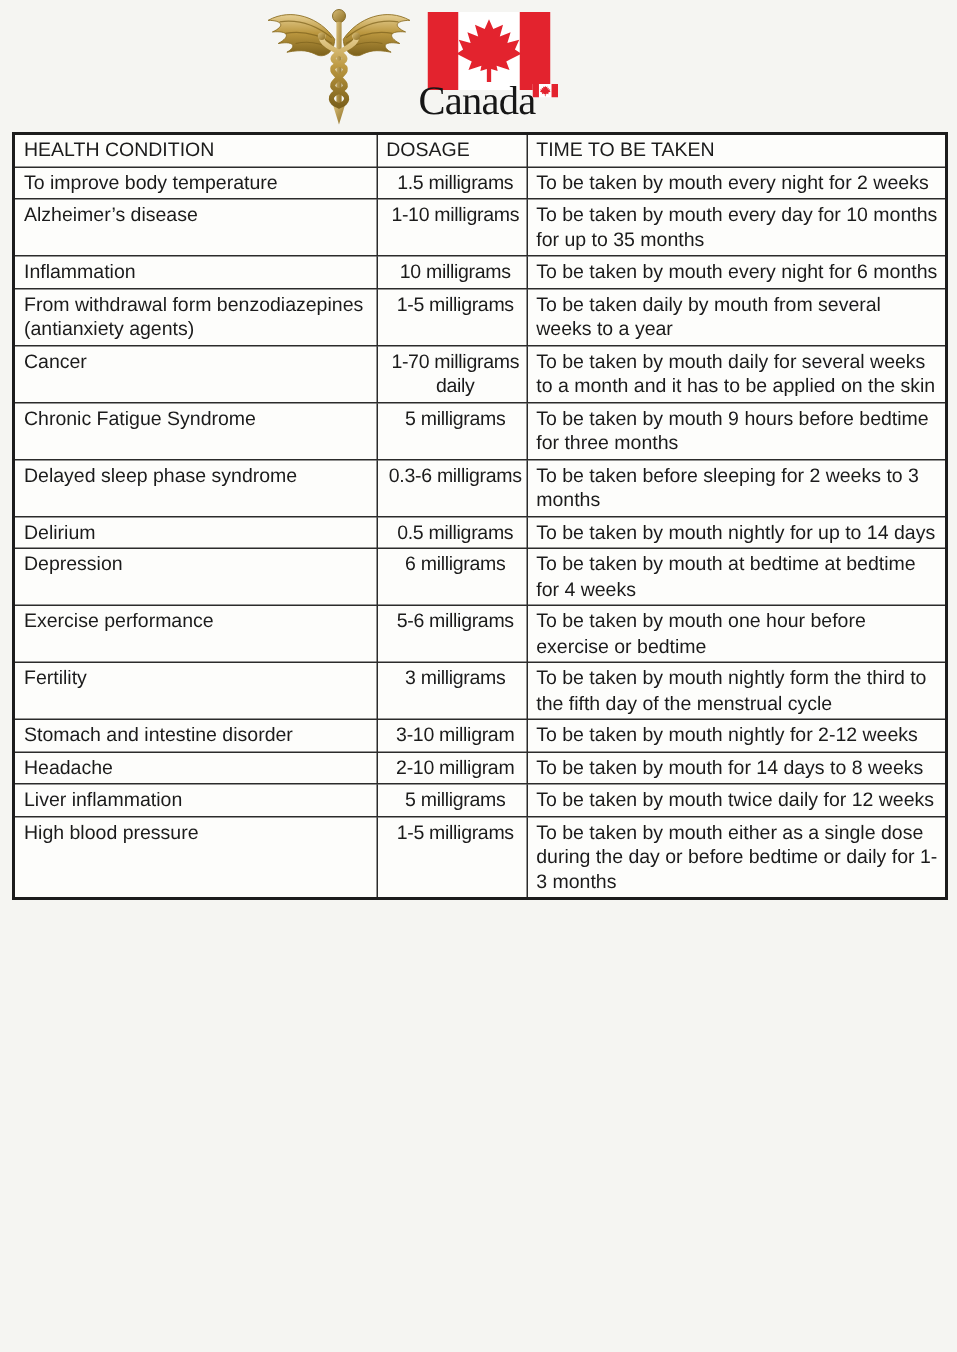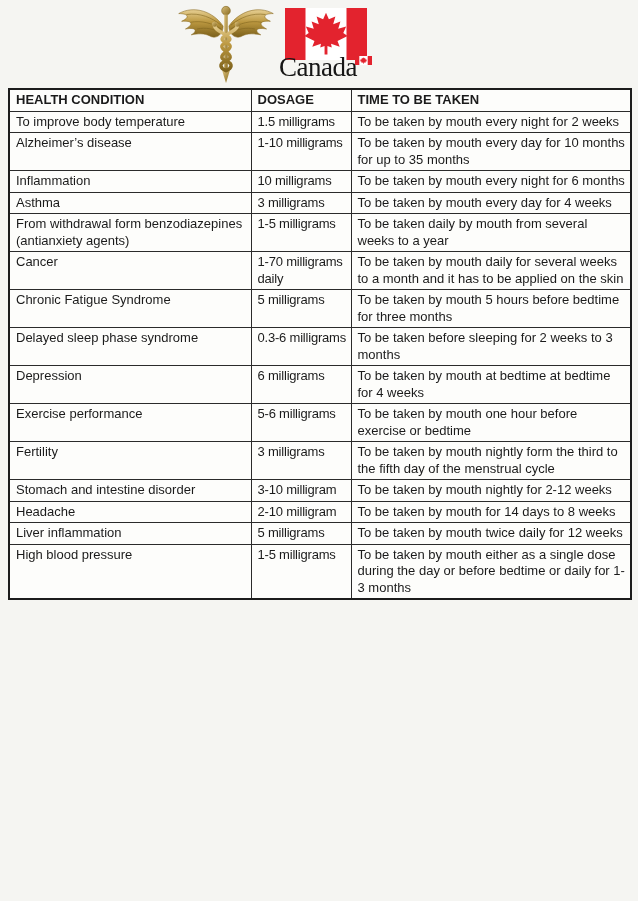--- a/index.html
+++ b/index.html
@@ -25,22 +25,22 @@
     width:622px;background:#fdfdfb;
     border:2px solid #1c1c1c;
   }
   th,td{
     border:1px solid #2b2b2b;
     font-size:13px;line-height:16.5px;
     padding:2px 4px 2px 6px;
     vertical-align:top;color:#1b1b1b;
     overflow:hidden;
   }
-  th{text-align:left;font-weight:bold;white-space:nowrap;}
-  td.c2{letter-spacing:-0.2px;padding-right:1px;}
+  th{text-align:left;font-weight:normal;white-space:nowrap;}
+  td.c2{letter-spacing:-0.2px;padding-right:1px;text-align:center;}
   .col1{width:242px;}
   .col2{width:100px;}
   .col3{width:280px;}
 </style>
 </head>
 <body>
 
 <div class="header">
 
   <svg class="caduceus" viewBox="0 0 110 85">
@@ -126,53 +126,53 @@
     <td class="c2">1-10 milligrams</td>
     <td class="c3">To be taken by mouth every day for 10 months for up to 35 months</td>
   </tr>
 
   <tr>
     <td class="c1">Inflammation</td>
     <td class="c2">10 milligrams</td>
     <td class="c3">To be taken by mouth every night for 6 months</td>
   </tr>
 
-  <tr>
-    <td class="c1">Asthma</td>
-    <td class="c2">3 milligrams</td>
-    <td class="c3">To be taken by mouth every day for 4 weeks</td>
-  </tr>
 
   <tr>
     <td class="c1">From withdrawal form benzodiazepines (antianxiety agents)</td>
     <td class="c2">1-5 milligrams</td>
     <td class="c3">To be taken daily by mouth from several weeks to a year</td>
   </tr>
 
   <tr>
     <td class="c1">Cancer</td>
     <td class="c2">1-70 milligrams daily</td>
     <td class="c3">To be taken by mouth daily for several weeks to a month and it has to be applied on the skin</td>
   </tr>
 
 
   <tr>
     <td class="c1">Chronic Fatigue Syndrome</td>
     <td class="c2">5 milligrams</td>
-    <td class="c3">To be taken by mouth 5 hours before bedtime for three months</td>
+    <td class="c3">To be taken by mouth 9 hours before bedtime for three months</td>
   </tr>
 
 
 
   <tr>
     <td class="c1">Delayed sleep phase syndrome</td>
     <td class="c2">0.3-6 milligrams</td>
     <td class="c3">To be taken before sleeping for 2 weeks to 3 months</td>
   </tr>
 
+  <tr>
+    <td class="c1">Delirium</td>
+    <td class="c2">0.5 milligrams</td>
+    <td class="c3">To be taken by mouth nightly for up to 14 days</td>
+  </tr>
 
   <tr>
     <td class="c1">Depression</td>
     <td class="c2">6 milligrams</td>
     <td class="c3">To be taken by mouth at bedtime at bedtime for 4 weeks</td>
   </tr>
 
   <tr>
     <td class="c1">Exercise performance</td>
     <td class="c2">5-6 milligrams</td>

